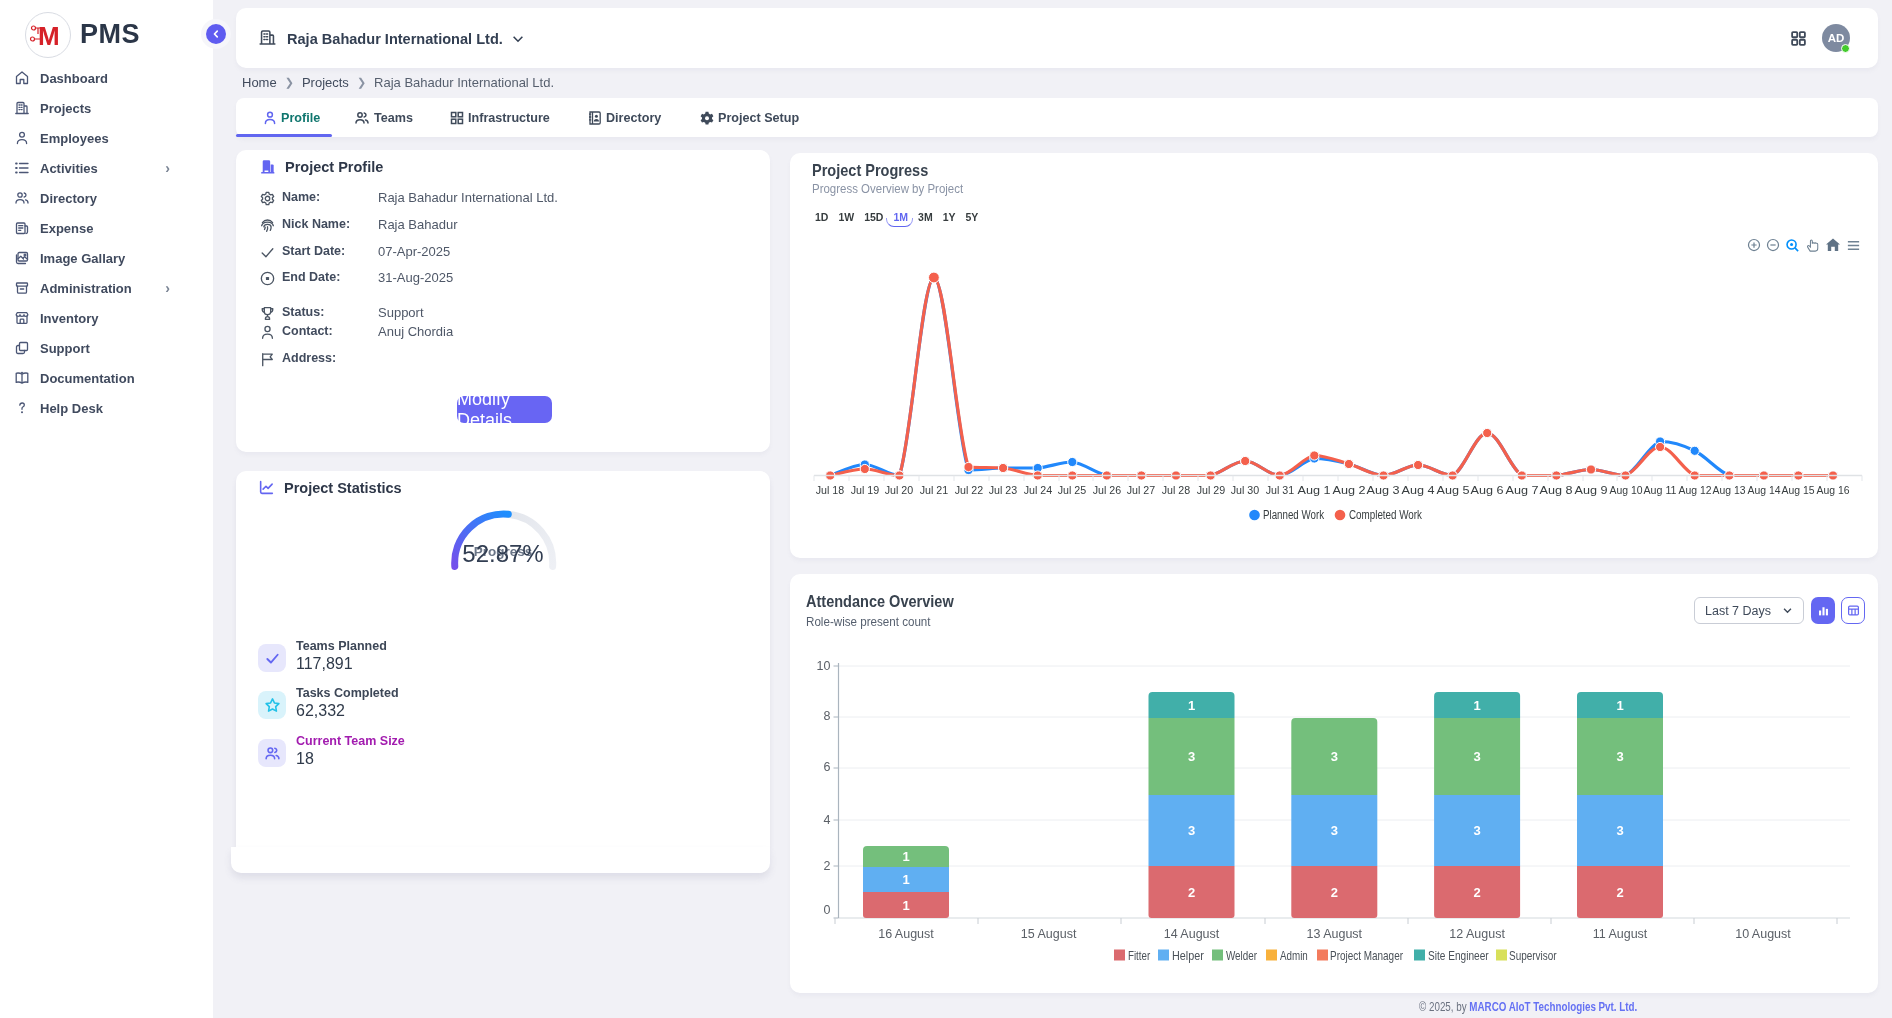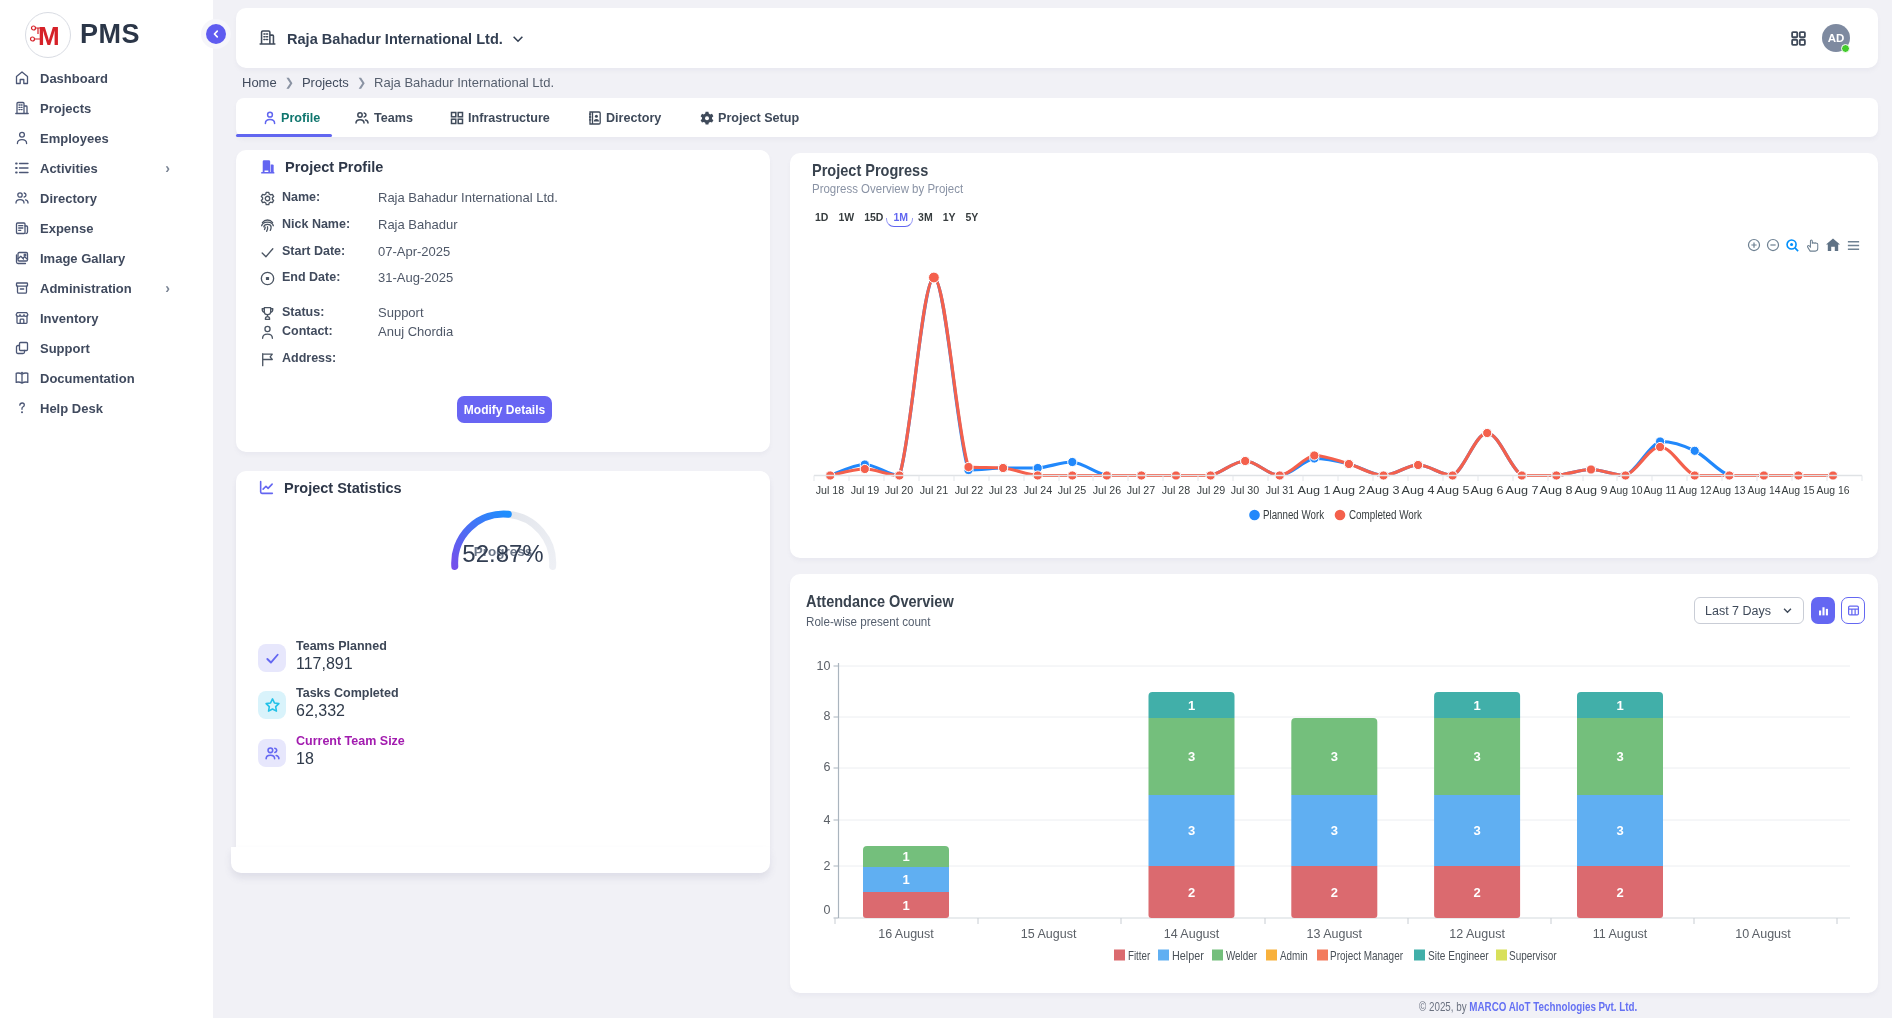--- a/index.html
+++ b/index.html
@@ -243,21 +243,21 @@
     <span class="plab">Contact:</span>
     <span class="pval">Anuj Chordia</span>
   </div>
 <div class="prow" style="top:351px">
     <svg width="17" height="17" viewBox="0 0 16 16" fill="none" stroke="#4b5563" stroke-width="1.25" stroke-linecap="round" stroke-linejoin="round">
       <path d="M3.5 2.5 V13.8 M3.5 3 H12.5 L10.5 5.5 L12.5 8 H3.5"></path>
     </svg>
     <span class="plab">Address:</span>
   </div>
 <div style="position:absolute;left:457px;top:396px;width:95px;height:27px;background:#6865f3;border-radius:7px;display:flex;align-items:center;justify-content:center">
-    <span style="color:#fff;font-size:12px;font-weight:bold">Modify Details</span>
+    <span style="color:#fff;font-size:18px;font-weight:normal">Modify Details</span>
   </div>
 
 <div class="card" style="left:236px;top:471px;width:534px;height:376px;border-radius:10px 10px 0 0;box-shadow:0 4px 5px rgba(100,100,140,0.10)"></div>
 <div class="card" style="left:231px;top:847px;width:539px;height:26px;border-radius:0 0 10px 10px;box-shadow:0 5px 7px rgba(100,100,140,0.13)"></div>
 <div style="position:absolute;left:258px;top:479px;display:flex;align-items:center;gap:9px">
     <svg width="17" height="17" viewBox="0 0 16 16" fill="none" stroke="#6365f1" stroke-width="1.5" stroke-linecap="round" stroke-linejoin="round">
       <path d="M2.5 2.5 V12.3 Q2.5 13.5 3.7 13.5 H13.5"></path>
       <path d="M4.8 9.5 L7.5 6.8 L9.5 8.8 L13.3 4.8"></path>
     </svg>
     <span style="font-size:14.5px;font-weight:bold;color:#2e3748">Project Statistics</span>

